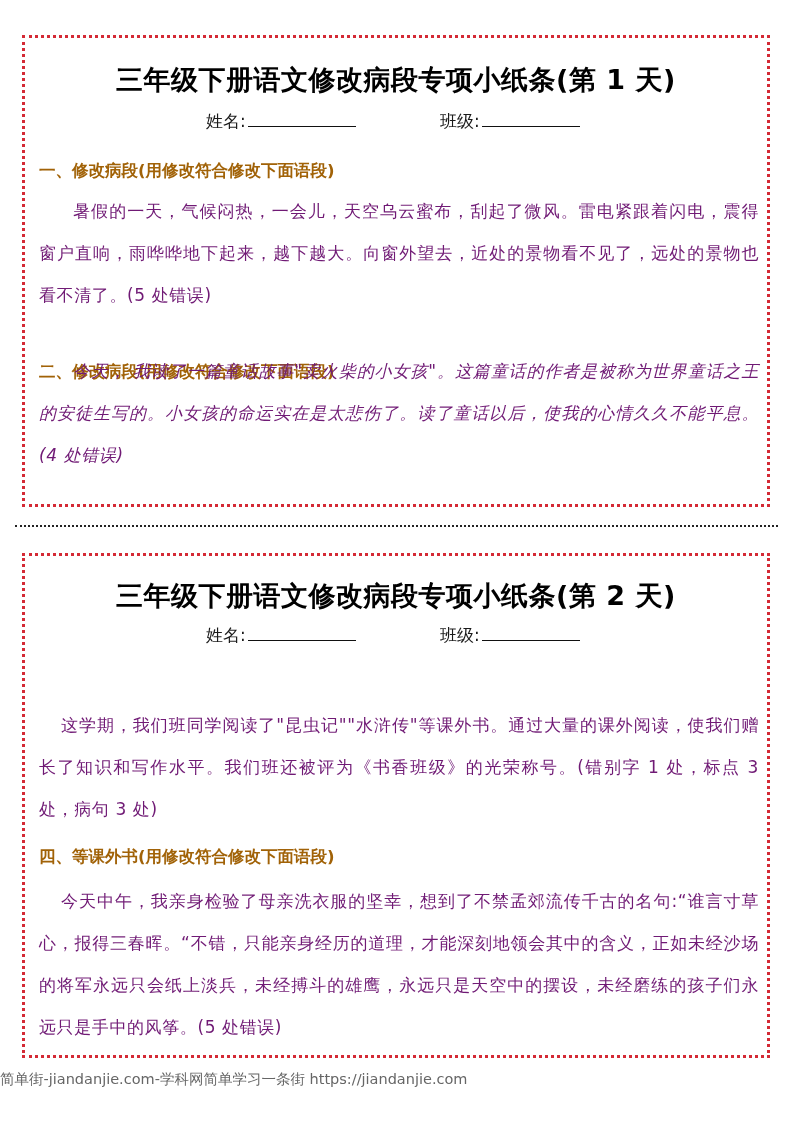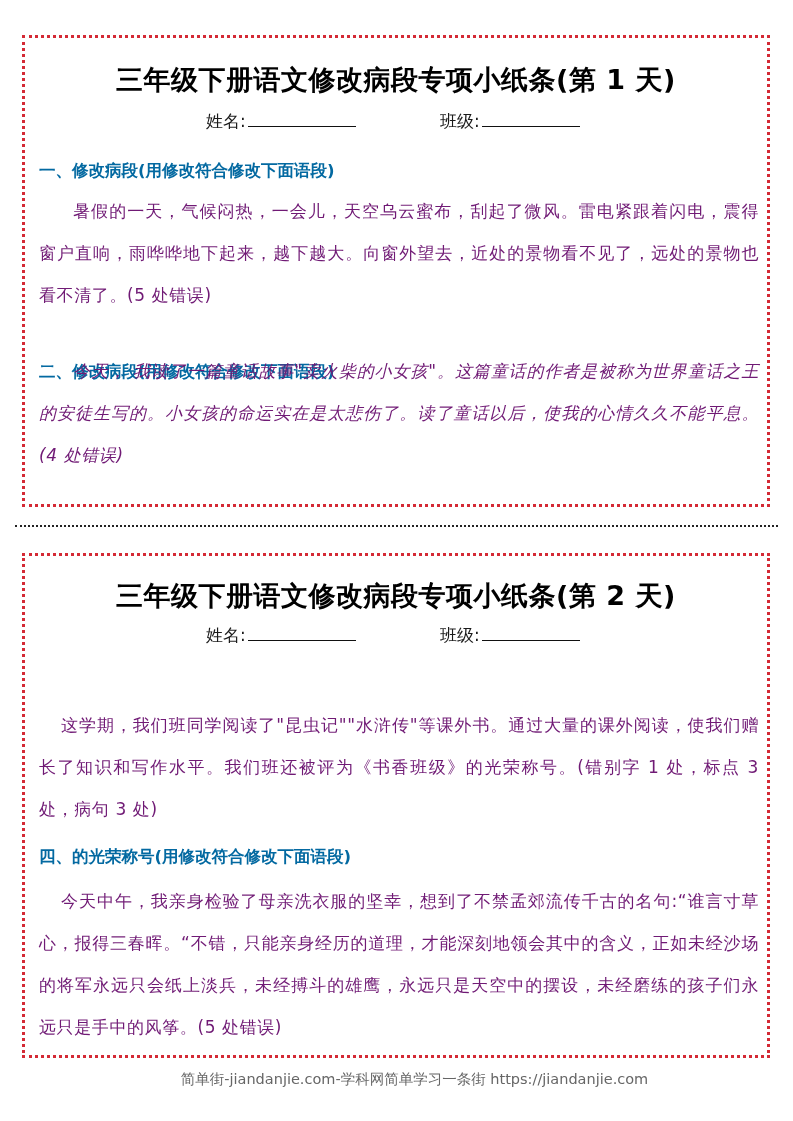--- a/index.html
+++ b/index.html
@@ -53,21 +53,21 @@
     border-bottom: 1px solid #111;
     height: 16px;
     vertical-align: baseline;
     margin-left: 2px;
   }
   .section-heading {
     position: absolute;
     left: 14px;
     font-weight: bold;
     font-size: 16.5px;
-    color: #0369a1;
+    color: #a16207;
     white-space: nowrap;
   }
   .paragraph {
     position: absolute;
     left: 14px;
     width: 720px;
     font-size: 17px;
     line-height: 42px;
     color: #701a75;
     text-align: justify;
@@ -79,25 +79,23 @@
     width: 763px;
     top: 525px;
     height: 0;
     border-top: 2px dotted #222;
   }
   .footer {
     position: absolute;
     left: 0;
     right: 0;
     top: 1070px;
-    text-align: center;
     font-size: 14.5px;
     color: #666666;
     white-space: nowrap;
-    margin-left: 36px;
   }
 </style>
 </head>
 <body>
 
 <div class="card" id="card-1">
   <div class="title" style="top: 24px;">三年级下册语文修改病段专项小纸条(第 1 天)</div>
   <div class="name-row" style="top: 72px;">
     <span class="field" style="left: 181px;">
       <span>姓名:</span><span class="blank" style="width: 108px;"></span>
@@ -122,17 +120,17 @@
     <span class="field" style="left: 181px;">
       <span>姓名:</span><span class="blank" style="width: 108px;"></span>
     </span>
     <span class="field" style="left: 415px;">
       <span>班级:</span><span class="blank" style="width: 98px;"></span>
     </span>
   </div>
 
   <div class="paragraph" style="top: 148px; text-indent: 1.3em;">这学期，我们班同学阅读了"昆虫记""水浒传"等课外书。通过大量的课外阅读，使我们赠长了知识和写作水平。我们班还被评为《书香班级》的光荣称号。(错别字 1 处，标点 3 处，病句 3 处)</div>
 
-  <div class="section-heading" style="top: 290px;">四、的光荣称号(用修改符合修改下面语段)</div>
+  <div class="section-heading" style="top: 290px;">四、等课外书(用修改符合修改下面语段)</div>
   <div class="paragraph" style="top: 324px; text-indent: 1.3em;">今天中午，我亲身检验了母亲洗衣服的坚幸，想到了不禁孟郊流传千古的名句:“谁言寸草心，报得三春晖。“不错，只能亲身经历的道理，才能深刻地领会其中的含义，正如未经沙场的将军永远只会纸上淡兵，未经搏斗的雄鹰，永远只是天空中的摆设，未经磨练的孩子们永远只是手中的风筝。(5 处错误)</div>
 </div>
 
 <div class="footer">简单街-jiandanjie.com-学科网简单学习一条街 https://jiandanjie.com</div>
 
 </body></html>

